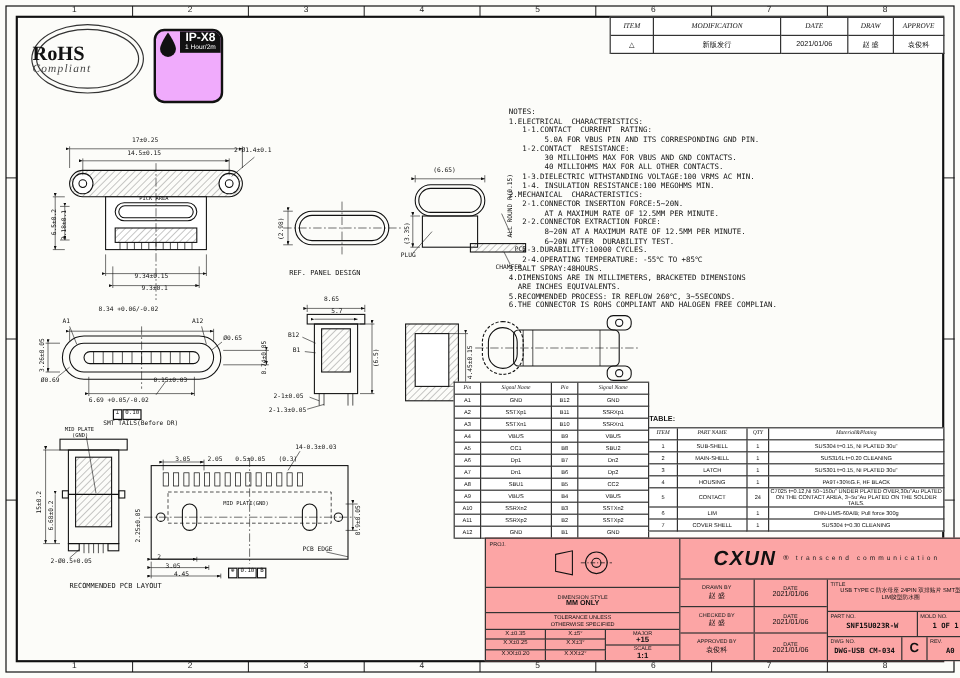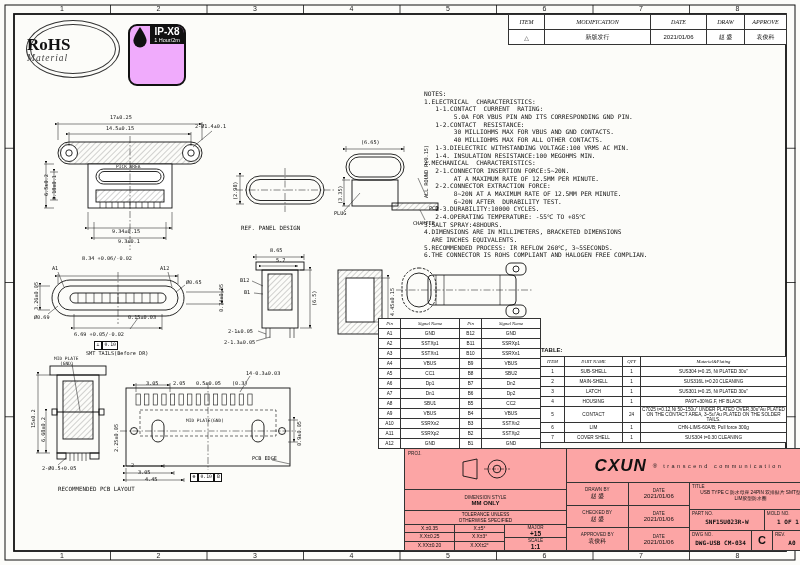--- a/index.html
+++ b/index.html
@@ -255,21 +255,21 @@
   <span class="gridref" style="left:245px;top:551px">3</span>
   <span class="gridref" style="left:341.5px;top:551px">4</span>
   <span class="gridref" style="left:438px;top:551px">5</span>
   <span class="gridref" style="left:534.5px;top:551px">6</span>
   <span class="gridref" style="left:631px;top:551px">7</span>
   <span class="gridref" style="left:727.5px;top:551px">8</span>
 
   <div class="abs rohs">
     <div class="inner"></div>
     <span class="t1">RoHS</span>
-    <span class="t2">Material</span>
+    <span class="t2">Compliant</span>
   </div>
 
   <div class="abs ip">
     <svg width="20" height="22" viewBox="0 0 18 20">
       <path d="M9,1 C9,1 3,9.5 3,13.5 a6,6 0 0 0 12,0 C15,9.5 9,1 9,1 z" fill="#111"></path>
     </svg>
     <div class="band">
       <span class="r">IP-X8</span>
       <span class="d">1 Hour/2m</span>
     </div>

